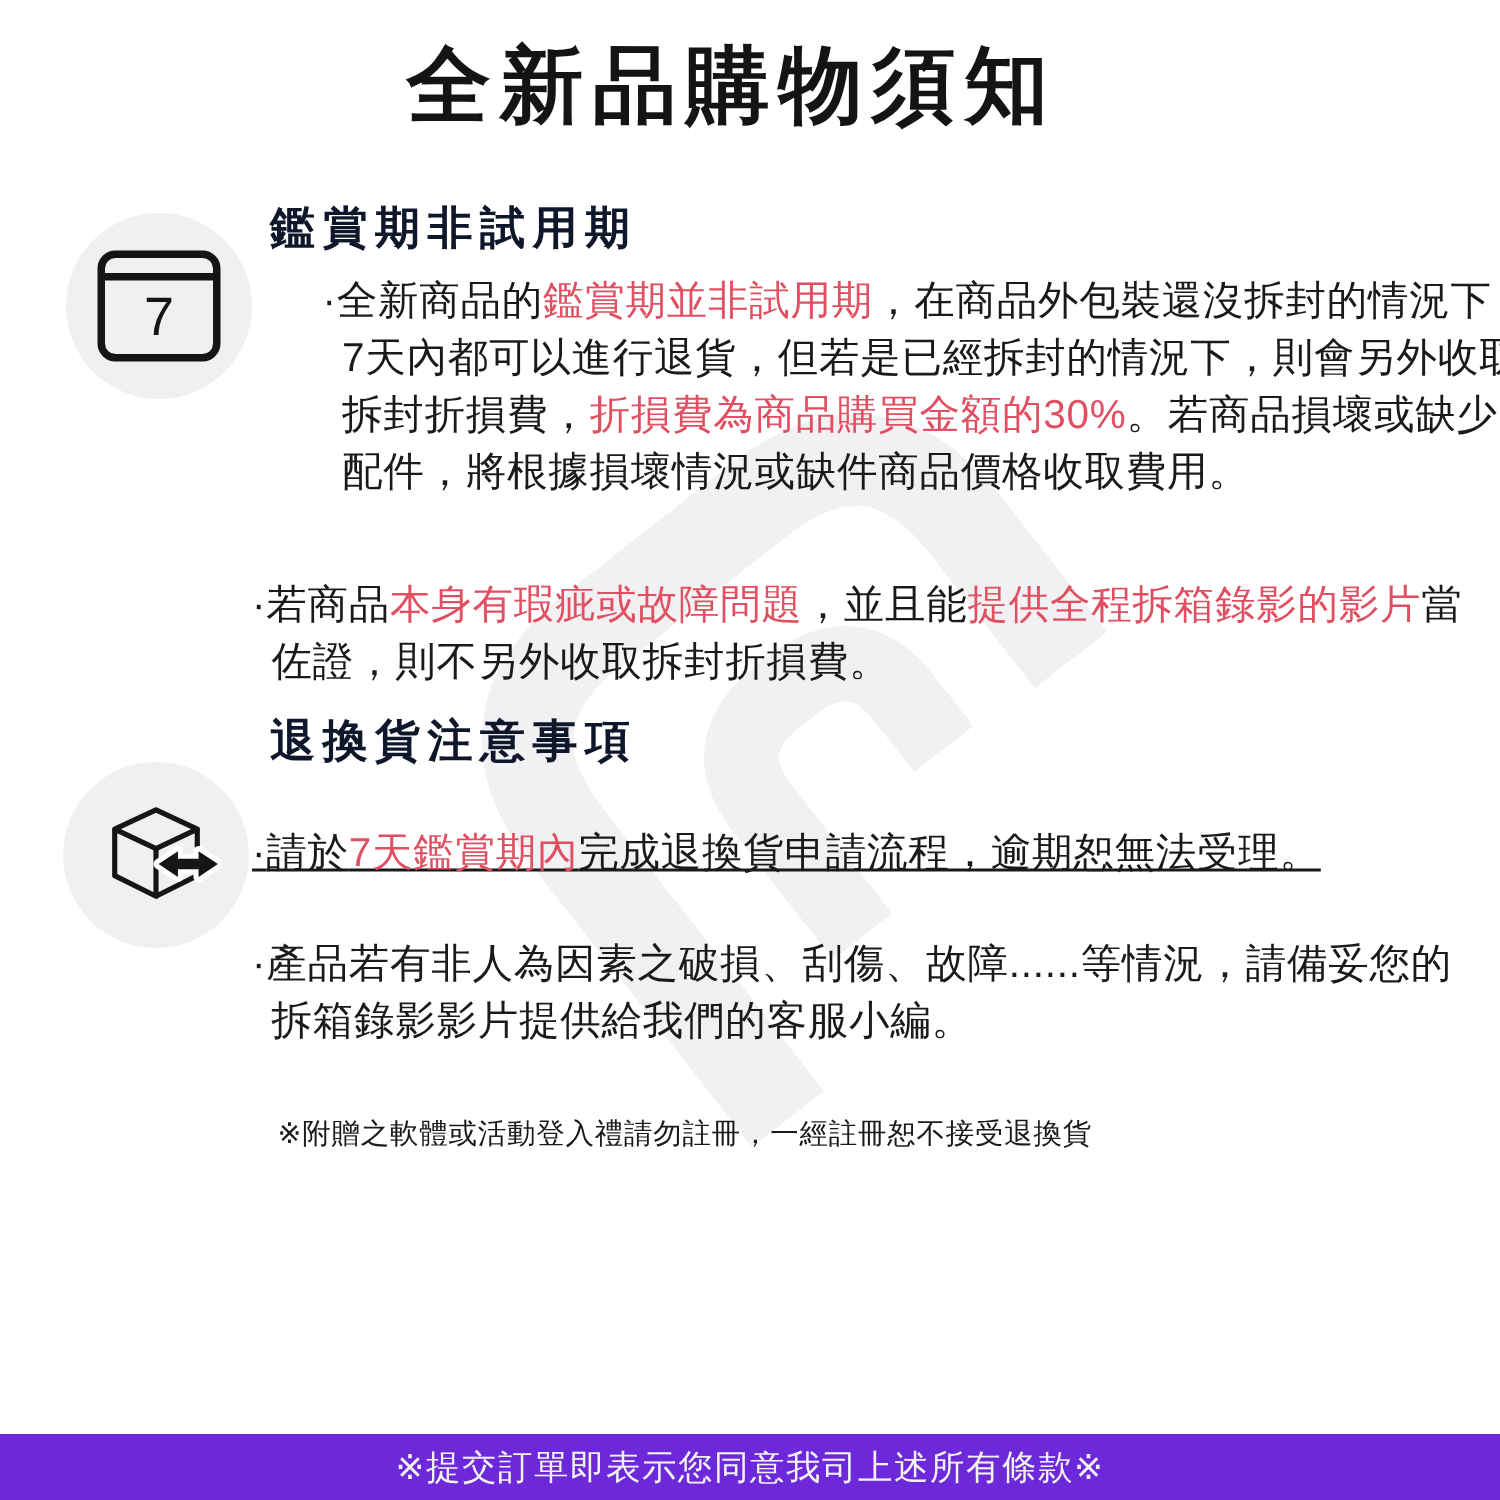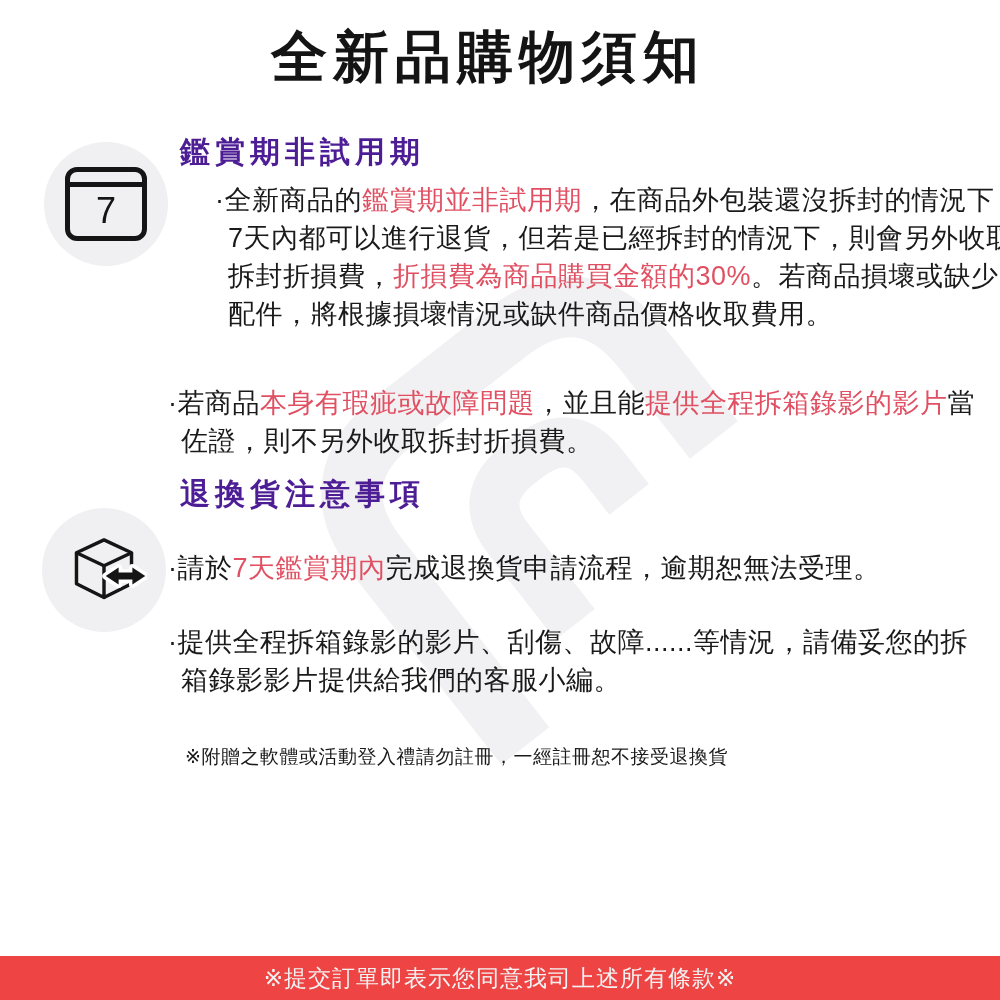--- a/index.html
+++ b/index.html
@@ -21,37 +21,37 @@
     background:#f0eff1;display:flex;align-items:center;justify-content:center;z-index:1;}
   .circle-1{left:44px;top:142px;}
   .circle-2{left:42px;top:508px;}
   
   .cal{width:72px;height:64px;border:5px solid #151515;border-radius:12px;position:relative;}
   .cal-band{position:absolute;left:0;right:0;top:10px;border-top:5px solid #151515;}
   .cal-num{position:absolute;left:0;right:0;top:13px;bottom:0;display:flex;
     align-items:center;justify-content:center;font-size:36px;font-weight:400;color:#151515;}
   
   .sec-heading{position:absolute;margin:0;font-size:30px;font-weight:bold;
-    letter-spacing:5px;color:#4c1d95;z-index:2;}
+    letter-spacing:5px;color:#0f172a;z-index:2;}
   .heading-1{left:180px;top:132px;}
   .heading-2{left:180px;top:474px;}
   
   .para{position:absolute;left:168px;width:794px;margin:0;
     font-size:27px;line-height:38px;letter-spacing:0.5px;color:#1a1a1a;
     padding-left:13px;text-indent:-13px;z-index:2;}
   .p1{top:181px;margin-left:47px;}
   .p2{top:384px;}
-  .p3{top:549px;}
+  .p3{top:549px;text-decoration:underline;}
   .p4{top:623px;}
   .note{position:absolute;left:185px;top:738px;width:780px;margin:0;
     font-size:19px;line-height:38px;letter-spacing:0.5px;color:#1a1a1a;z-index:2;}
   .red{color:#e05062;}
   
   .footer{position:absolute;left:0;bottom:0;width:1000px;height:44px;
-    background:#ef4444;display:flex;align-items:center;justify-content:center;z-index:3;}
+    background:#6d28d9;display:flex;align-items:center;justify-content:center;z-index:3;}
   .footer span{color:#f2f2f2;font-size:23px;letter-spacing:1px;}
   
   .box-svg{width:86px;height:86px;}
 </style>
 </head>
 <body>
 
 <svg class="watermark" viewBox="0 0 460 400" aria-hidden="true">
   <path d="M 80 370 L 80 150 Q 80 60 170 60 L 300 60 Q 390 60 390 150 L 390 255"></path>
   <path d="M 185 310 L 185 210 Q 185 162 235 162 L 245 162 Q 295 162 295 210 L 295 250" style="stroke-width:46"></path>
@@ -81,19 +81,19 @@
     </g>
     <path d="M52 57 L67 47 L67 53 L83 53 L83 47 L98 57 L83 67 L83 61 L67 61 L67 67 Z" fill="#ffffff" stroke="#ffffff" stroke-width="8" stroke-linejoin="round"></path>
     <path d="M52 57 L67 47 L67 53 L83 53 L83 47 L98 57 L83 67 L83 61 L67 61 L67 67 Z" fill="#151515"></path>
   </svg>
 </div>
 
 <h2 class="sec-heading heading-2">退換貨注意事項</h2>
 
 <p class="para p3"><span>·</span><span>請於</span><span class="red">7天鑑賞期內</span><span>完成退換貨申請流程，逾期恕無法受理。</span></p>
 
-<p class="para p4"><span>·</span><span>提供全程拆箱錄影的影片、刮傷、故障......等情況，請備妥您的拆箱錄影影片提供給我們的客服小編。</span></p>
+<p class="para p4"><span>·</span><span>產品若有非人為因素之破損、刮傷、故障......等情況，請備妥您的拆箱錄影影片提供給我們的客服小編。</span></p>
 
 <p class="note">※附贈之軟體或活動登入禮請勿註冊，一經註冊恕不接受退換貨</p>
 
 <div class="footer">
   <span>※提交訂單即表示您同意我司上述所有條款※</span>
 </div>
 
 </body></html>

